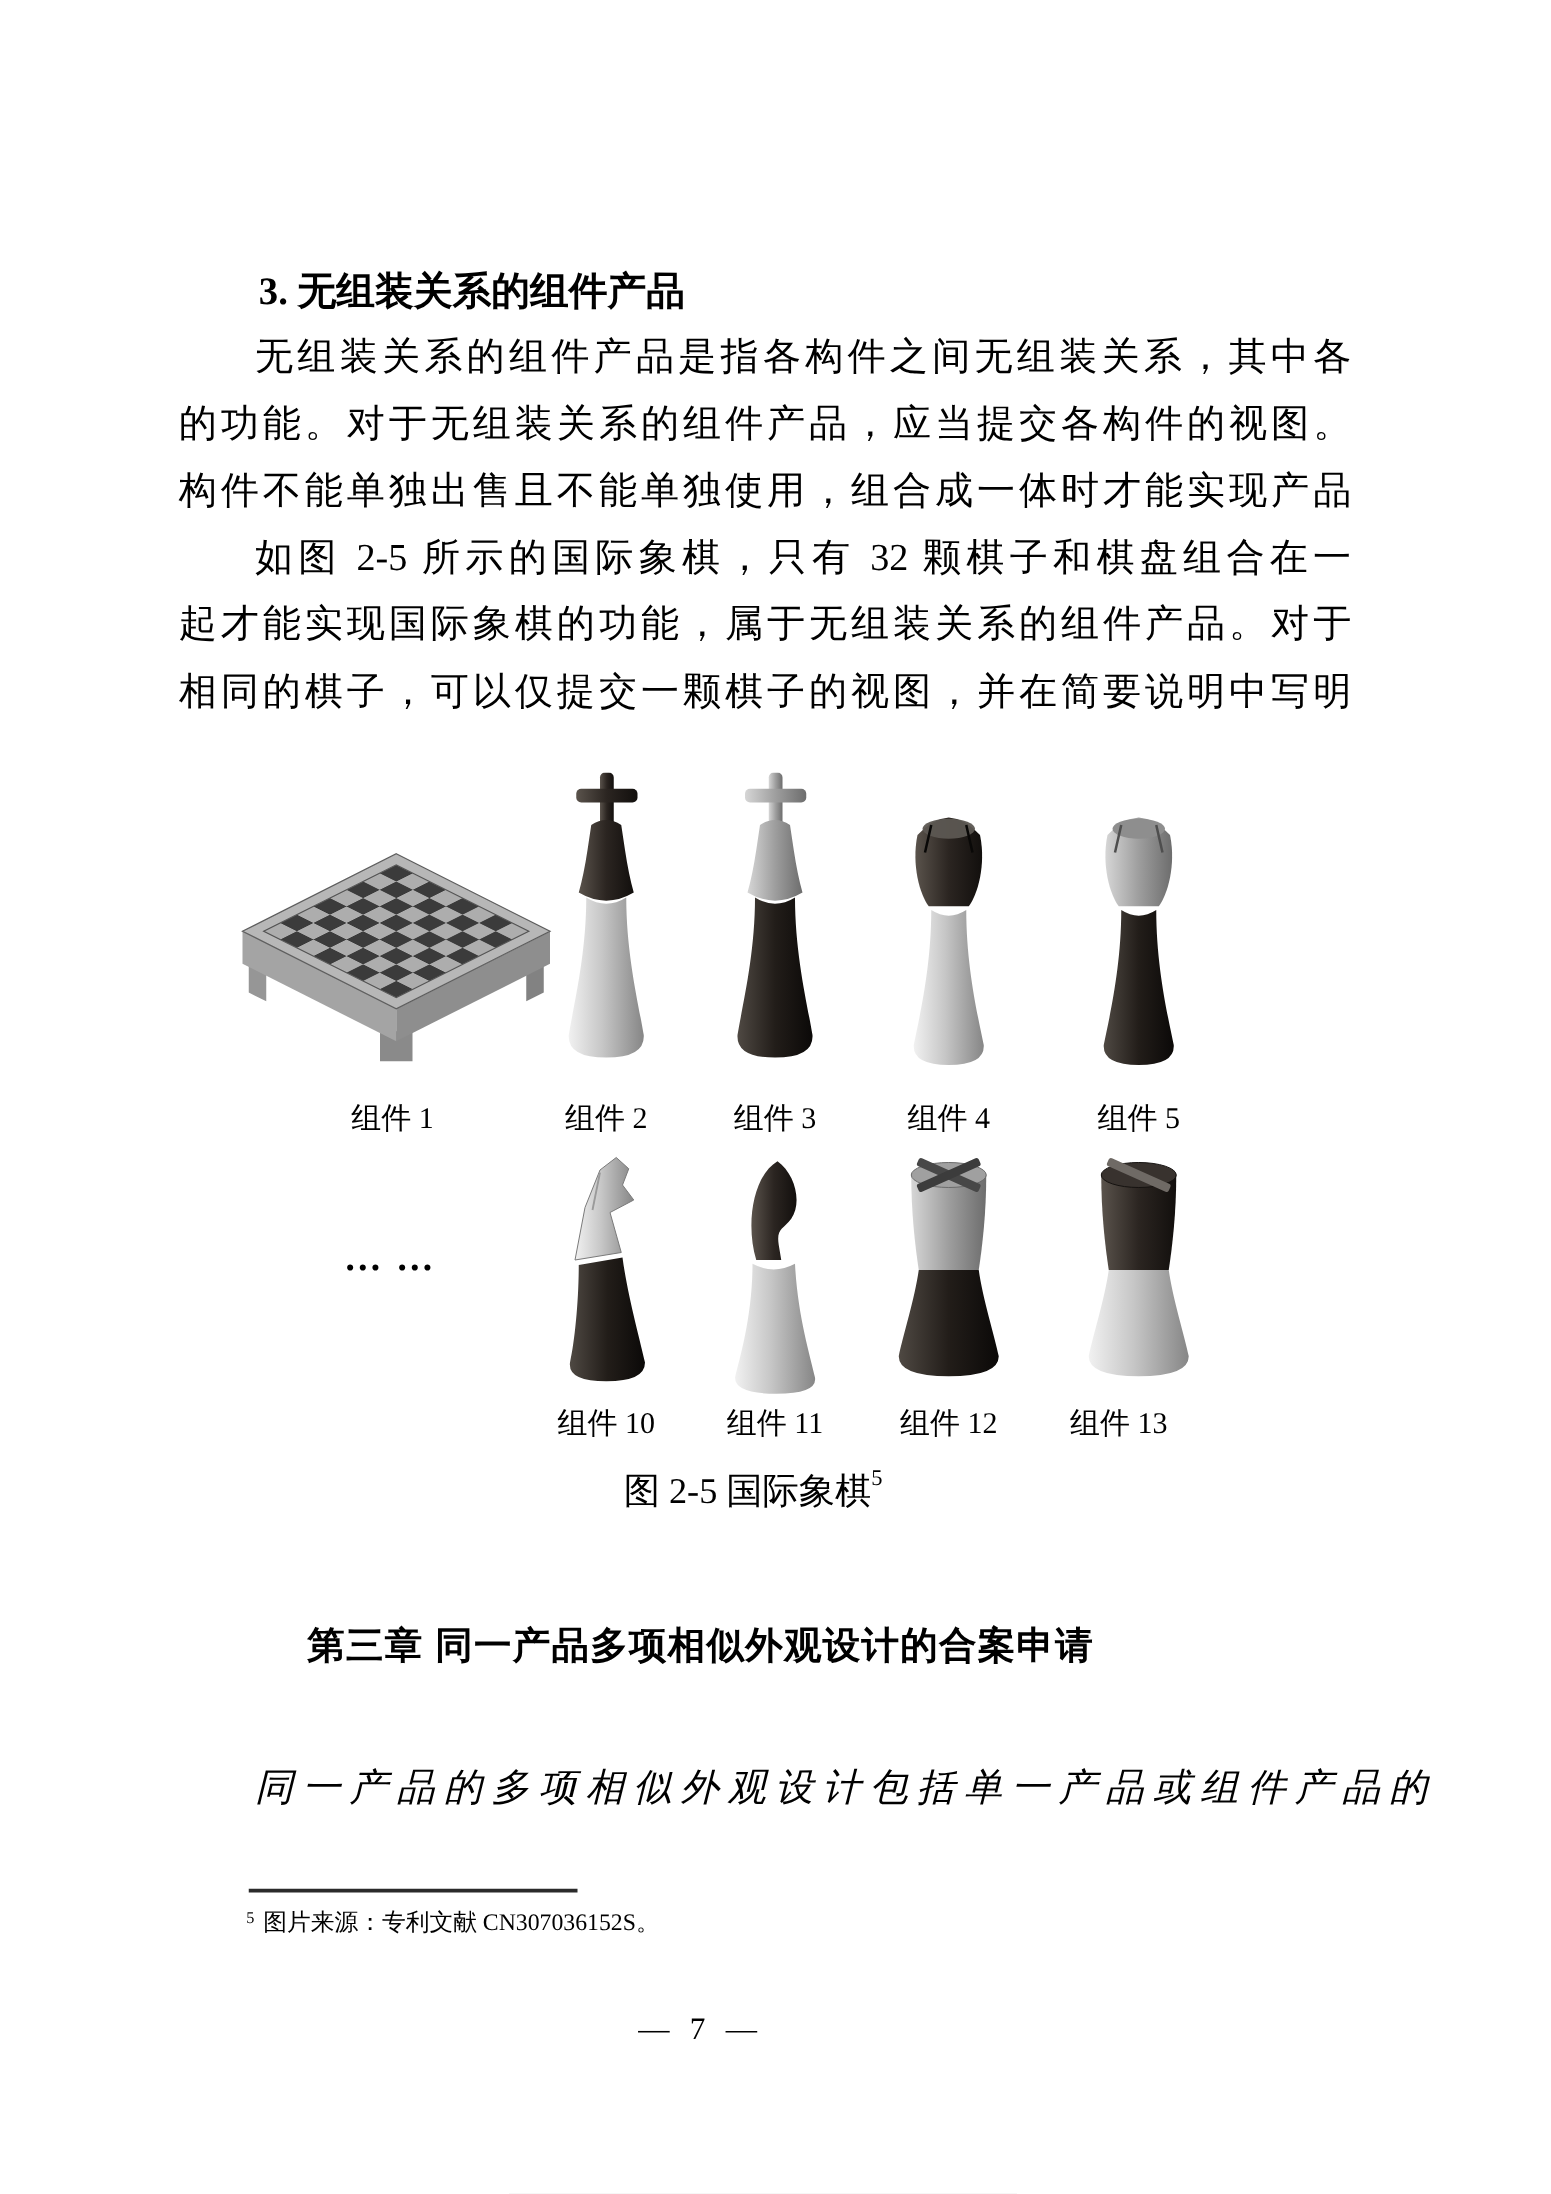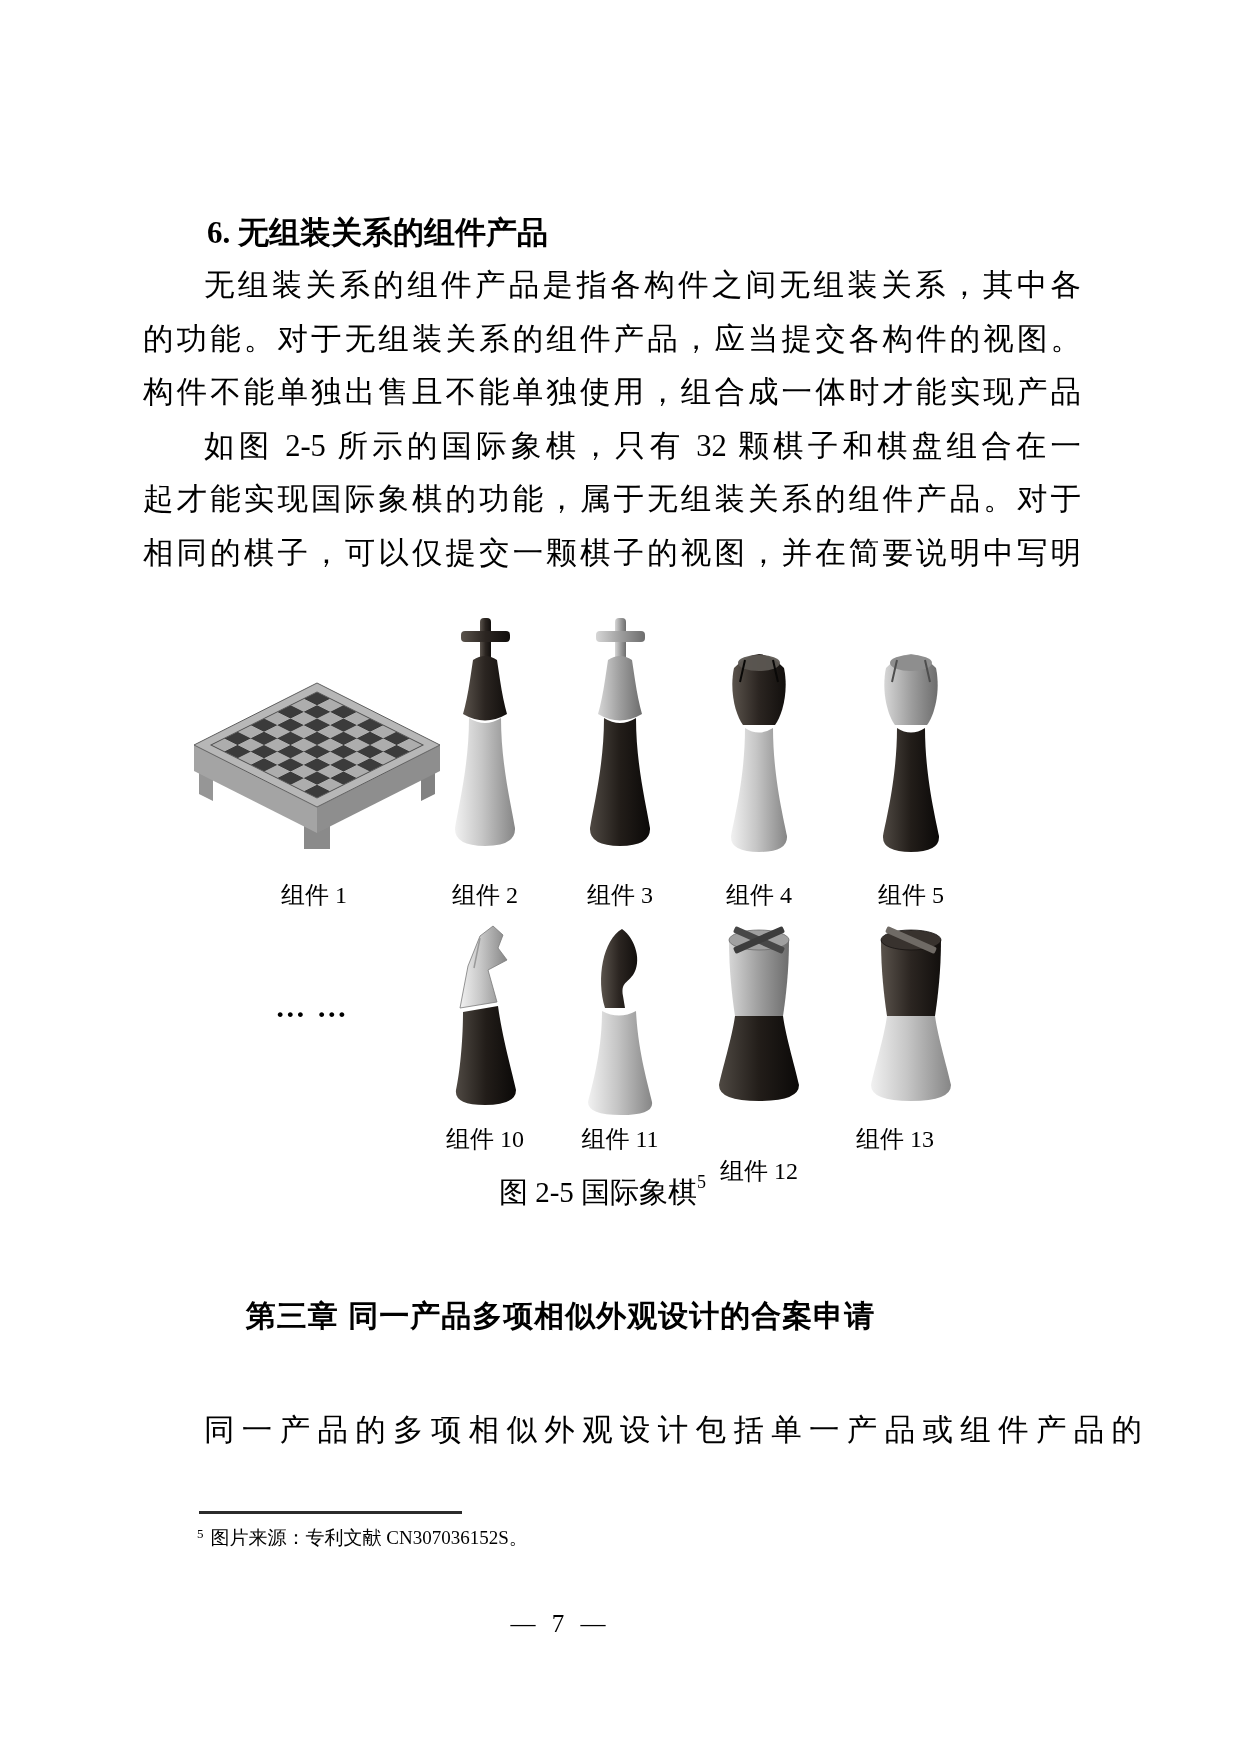--- a/index.html
+++ b/index.html
@@ -11,21 +11,21 @@
   .jfull{text-align:justify;text-align-last:justify;text-justify:inter-ideograph;}
   .indent{padding-left:61px;}
   .figure{position:absolute;left:0;top:0;width:1241px;height:1755px;pointer-events:none;margin-left:42px;}
   .piece{position:absolute;}
   .fig-label{position:absolute;width:150px;text-align:center;font-size:24px;line-height:30px;}
   .ellipsis{position:absolute;left:203px;top:990px;width:134px;text-align:center;font-size:30px;font-weight:bold;letter-spacing:2px;}
   .caption{position:absolute;left:0;top:1172px;width:1121px;text-align:center;font-size:29px;}
   .caption sup{font-size:18px;vertical-align:14px;}
   .chapter{position:absolute;left:0;top:1296px;width:1121px;margin:0;text-align:center;font-size:30px;
            font-family:"Liberation Sans","DejaVu Sans",sans-serif;font-weight:bold;letter-spacing:1px;}
-  .p3{position:absolute;left:143px;top:1404px;width:938px;font-size:30.5px;}
+  .p3{position:absolute;left:143px;top:1404px;width:938px;font-size:30.5px;font-style:italic;}
   .fn-rule{position:absolute;left:199px;top:1511px;width:263px;border-top:3px solid #2b2b2b;}
   .footnote{position:absolute;left:197px;top:1521px;font-size:19px;line-height:26px;}
   .footnote sup{font-size:13px;margin-right:7px;vertical-align:6px;}
   .pageno{position:absolute;left:0;top:1610px;width:1121px;text-align:center;font-size:25px;letter-spacing:5px;}
   svg{display:block;}
 </style>
 </head>
 <body>
 
 <div class="page">
@@ -122,21 +122,21 @@
       </symbol>
       <symbol id="rookB" viewBox="0 0 110 196">
         <path fill="url(#gDarkTop)" d="M25,20 C25,50 28,76 31,96 L79,96 C82,76 85,50 85,20 Z"></path>
         <ellipse cx="55" cy="20" rx="30" ry="10" fill="#38322e" stroke="#151210" stroke-width="0.8"></ellipse>
         <rect x="28" y="16.5" width="54" height="7" rx="2" transform="rotate(24 55 20)" fill="#6f6a65"></rect>
         <path fill="url(#gLight)" d="M31,96 L79,96 C82,118 92,150 95,165 Q95,181 55,181 Q15,181 15,165 C18,150 28,118 31,96 Z"></path>
       </symbol>
     </defs>
   </svg>
 
-  <h2 class="sec-heading">6. 无组装关系的组件产品</h2>
+  <h2 class="sec-heading">3. 无组装关系的组件产品</h2>
 
   <div class="bodytext">
     <div class="line indent jfull">无组装关系的组件产品是指各构件之间无组装关系，其中各</div>
     <div class="line jfull">的功能。对于无组装关系的组件产品，应当提交各构件的视图。</div>
     <div class="line jfull">构件不能单独出售且不能单独使用，组合成一体时才能实现产品</div>
     <div class="line indent jfull">如图 2-5 所示的国际象棋，只有 32 颗棋子和棋盘组合在一</div>
     <div class="line jfull">起才能实现国际象棋的功能，属于无组装关系的组件产品。对于</div>
     <div class="line jfull">相同的棋子，可以仅提交一颗棋子的视图，并在简要说明中写明</div>
   </div>
 
@@ -174,21 +174,21 @@
       </svg>
     <svg class="piece" style="left:662px;top:920px" width="110" height="196">
         <use href="#rookA"></use>
       </svg>
     <svg class="piece" style="left:814px;top:920px" width="110" height="196">
         <use href="#rookB"></use>
       </svg>
 
     <div class="fig-label" style="left:368px;top:1124px">组件 10</div>
     <div class="fig-label" style="left:503px;top:1124px">组件 11</div>
-    <div class="fig-label" style="left:642px;top:1156px">组件 12</div>
+    <div class="fig-label" style="left:642px;top:1124px">组件 12</div>
     <div class="fig-label" style="left:778px;top:1124px">组件 13</div>
 
     <div class="caption">
       <span>图 2-5 国际象棋</span><sup>5</sup>
     </div>
   </div>
 
   <h1 class="chapter">第三章 同一产品多项相似外观设计的合案申请</h1>
 
   <div class="p3 line indent jfull">同一产品的多项相似外观设计包括单一产品或组件产品的</div>

